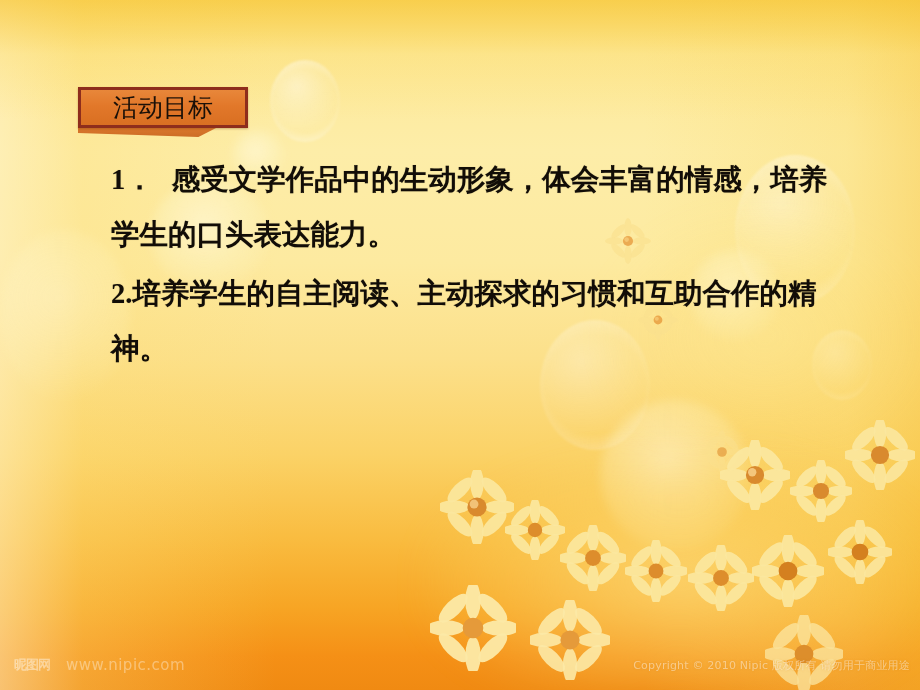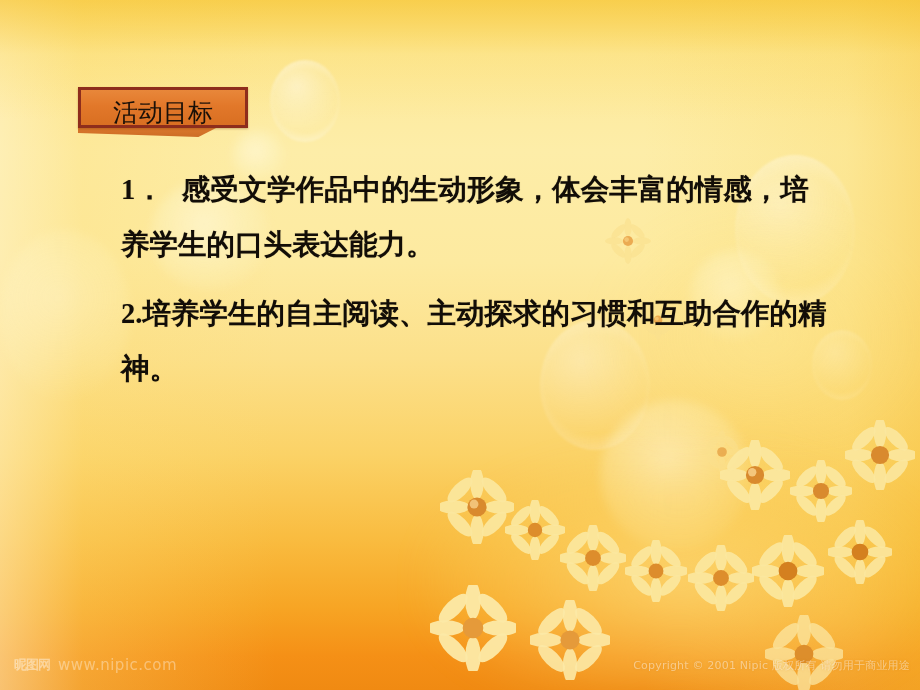--- a/index.html
+++ b/index.html
@@ -96,21 +96,21 @@
   #title-banner {
     position: absolute;
     left: 78px;
     top: 87px;
     width: 170px;
     height: 41px;
     box-sizing: border-box;
     background: linear-gradient(to bottom, #e8873a 0%, #e2782a 45%, #d96f22 100%);
     border: 3px solid #8e2d1c;
     display: flex;
-    align-items: flex-end;
+    align-items: center;
     justify-content: center;
     box-shadow: 0 1px 2px rgba(120,60,10,0.35);
   }
   #title-banner .title-text {
     font-family: "DejaVu Sans", "Liberation Sans", sans-serif;
     font-size: 25px;
     line-height: 1;
     color: #1a1008;
     letter-spacing: 0px;
     white-space: nowrap;
@@ -133,35 +133,35 @@
     left: 107px;
     top: 148px;
     width: 740px;
     color: #120d07;
     font-size: 28.5px;
     line-height: 55px;
     font-weight: 700;
     text-shadow: 0 0 1px rgba(0,0,0,0.25);
   }
   #body-text .para {
-    margin: 14px;
+    margin: 4px;
     padding: 0;
     text-indent: 0;
     white-space: normal;
   }
   .num-gap { display: inline-block; width: 18px; }
 
   
   #watermark-left {
     position: absolute;
     left: 14px;
     bottom: 16px;
     display: flex;
     align-items: center;
-    gap: 8px;
+    gap: 16px;
     pointer-events: none;
     opacity: 0.5;
   }
   #watermark-left .wm-logo {
     font-family: "DejaVu Sans", "Liberation Sans", sans-serif;
     font-size: 13px;
     font-weight: 700;
     color: rgba(255,255,255,0.85);
     letter-spacing: -1px;
   }
@@ -458,15 +458,15 @@
 
   <div id="body-text">
     <p class="para"><span>1．</span><span class="num-gap"></span><span>感受文学作品中的生动形象，体会丰富的情感，培养学生的口头表达能力。</span></p>
     <p class="para"><span>2.</span><span>培养学生的自主阅读、主动探求的习惯和互助合作的精神。</span></p>
   </div>
 
   <div id="watermark-left">
     <span class="wm-logo">昵图网</span>
     <span class="wm-url">www.nipic.com</span>
   </div>
-  <div id="watermark-right">Copyright © 2001 Nipic 版权所有 请勿用于商业用途</div>
+  <div id="watermark-right">Copyright © 2010 Nipic 版权所有 请勿用于商业用途</div>
 
 </div>
 
 </body></html>

